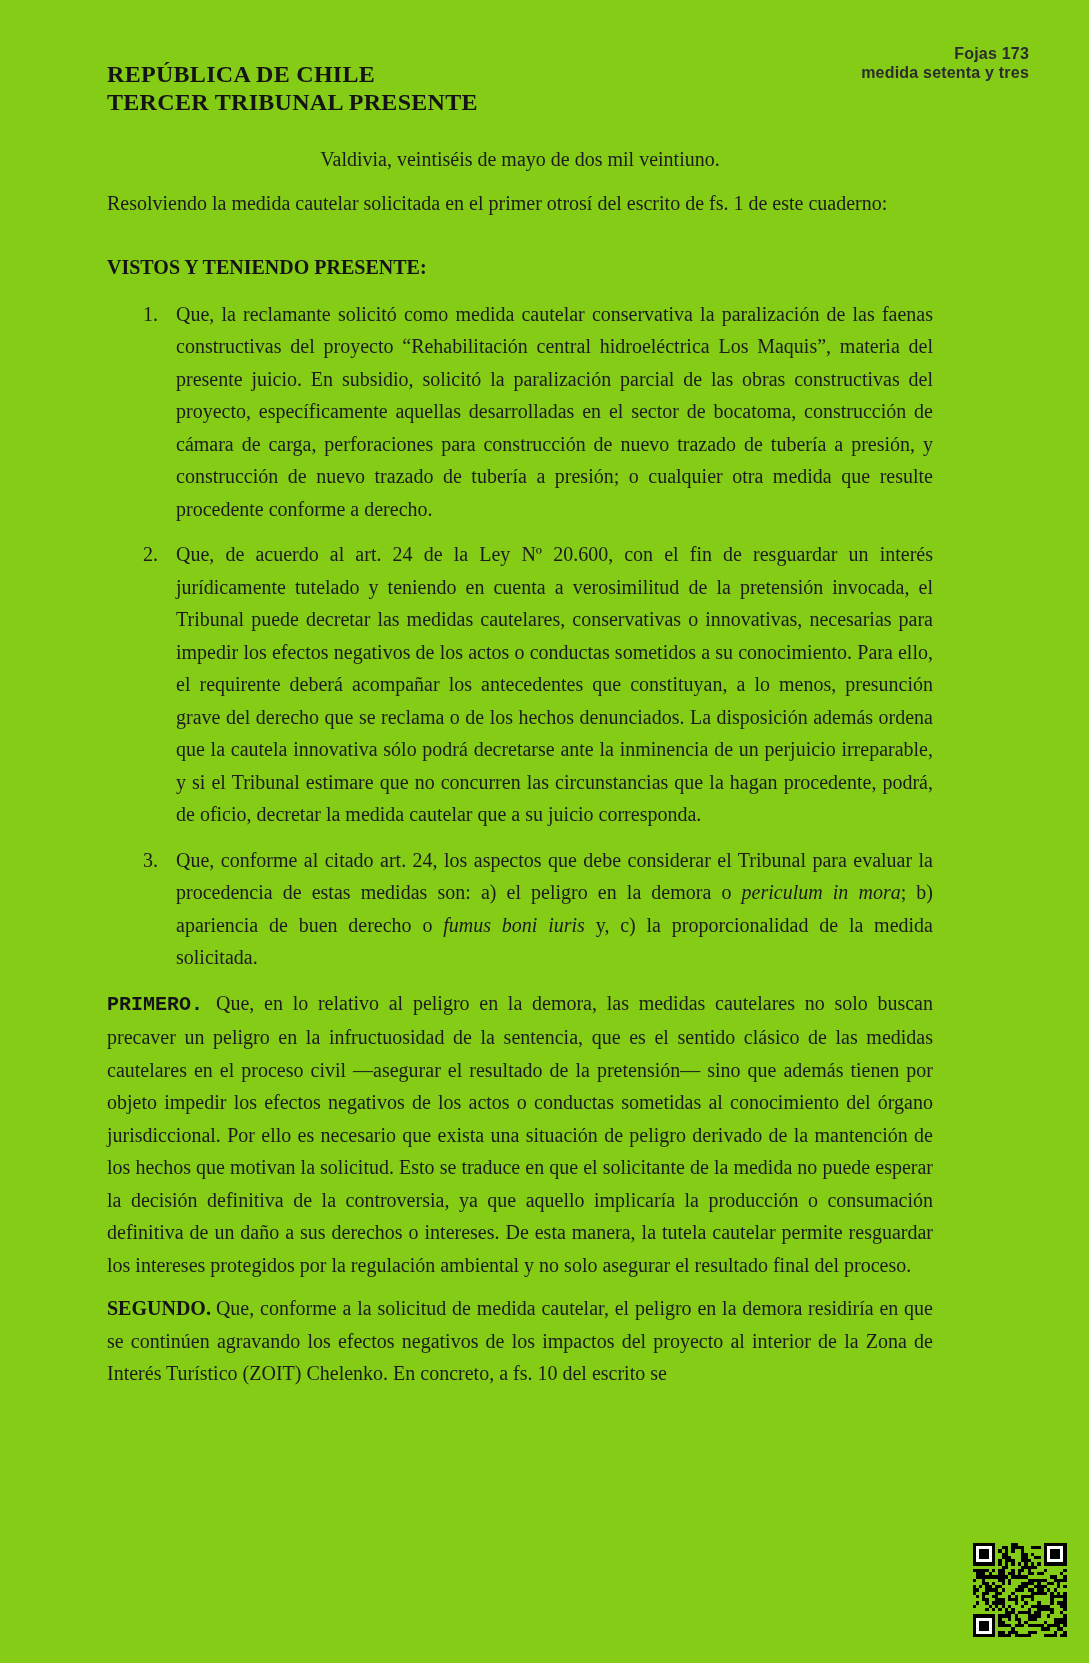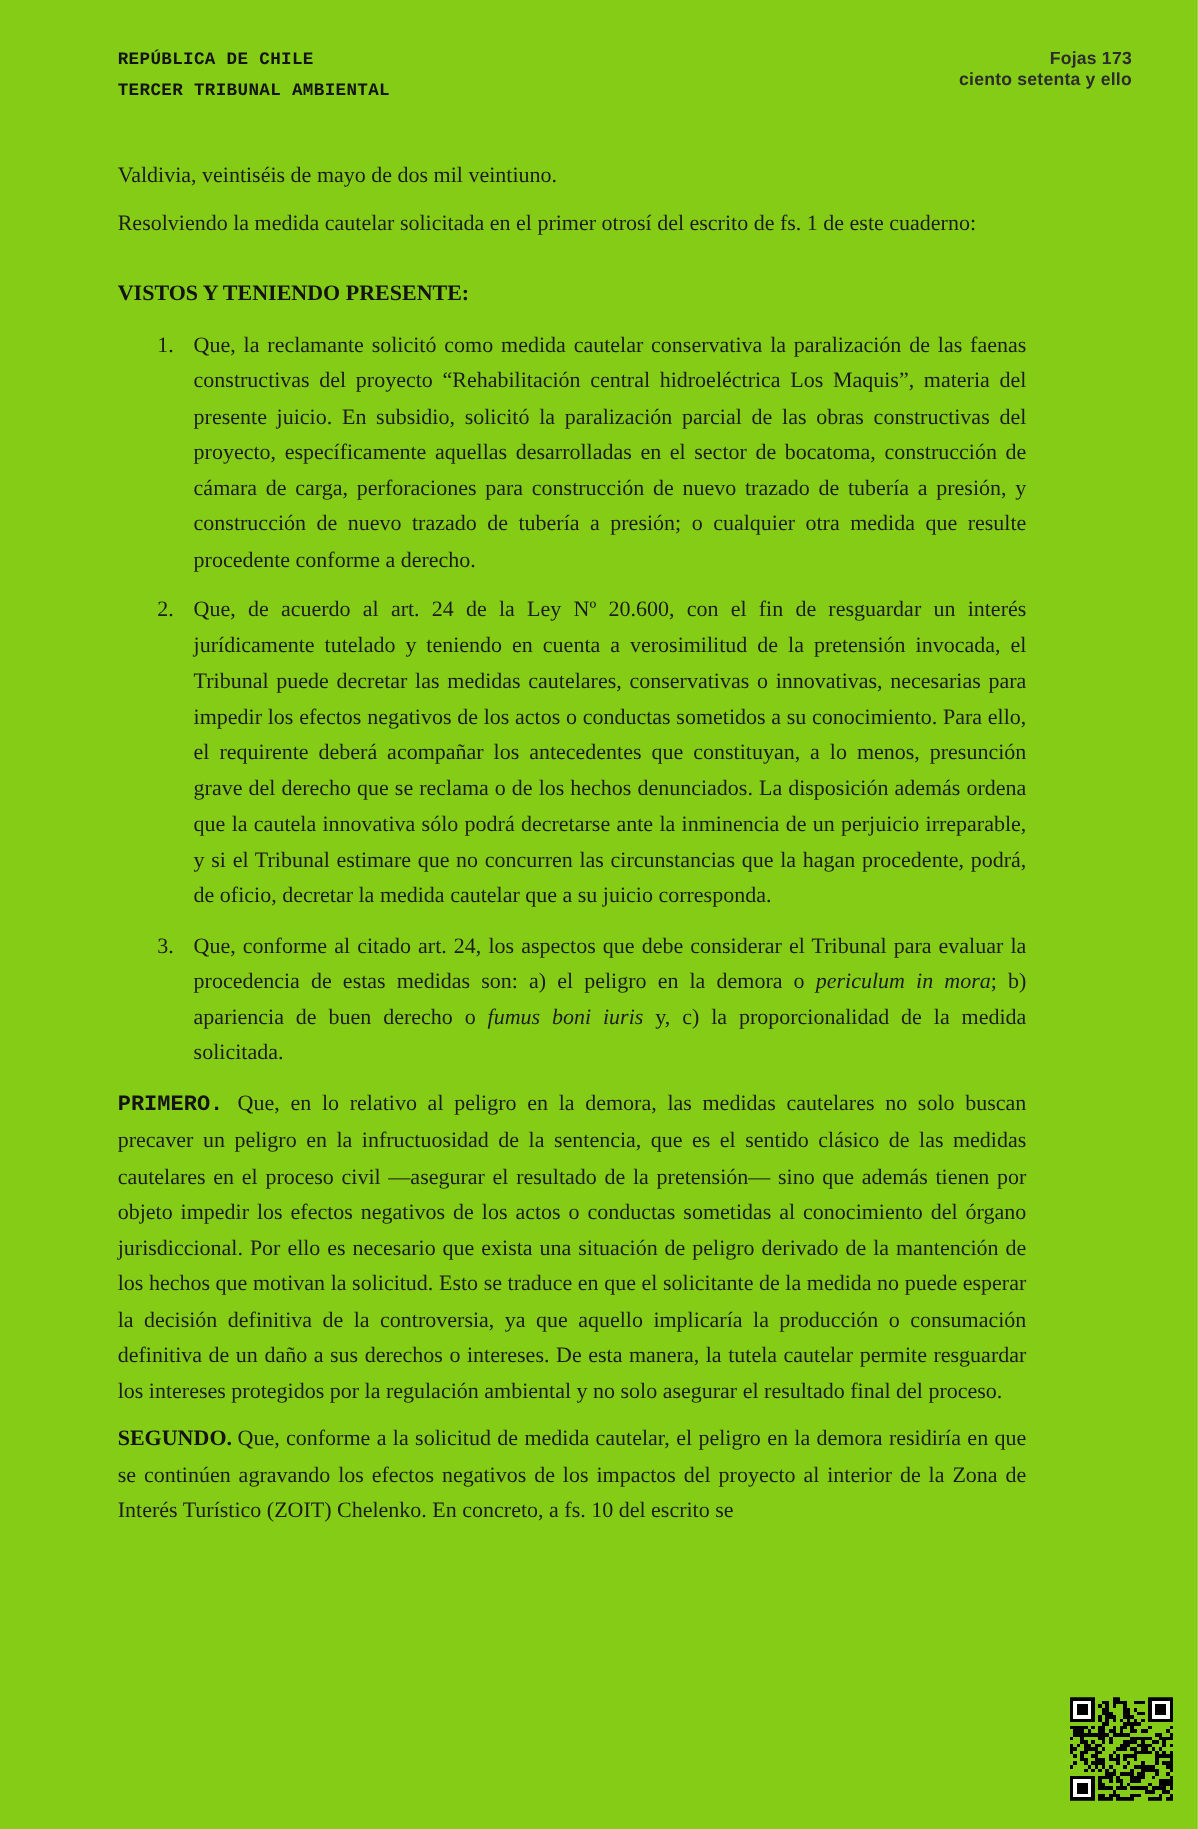--- a/index.html
+++ b/index.html
@@ -14,30 +14,30 @@
   .fojas {
     position:absolute; top:44px; right:60px;
     text-align:right;
     font-family:"Liberation Sans","DejaVu Sans",sans-serif;
     font-weight:700;
     font-size:16px; line-height:19px;
     color:#2c2c2c;
     letter-spacing:0.2px;
   }
   .letterhead {
-    position:absolute; top:40px; left:107px;
-    font-size:16px; font-weight:700; line-height:28px;
-    color:#141414; letter-spacing:0.3px;font-family:Liberation Mono, monospace;
+    position:absolute; top:60px; left:107px;
+    font-size:24px; font-weight:700; line-height:28px;
+    color:#141414; letter-spacing:0.3px;
   }
   .content {
     position:absolute; left:107px; top:143px; width:826px;
     font-size:20px; line-height:32.5px;
   }
   .content p { margin:0 0 11px 0; text-align:justify; }
-  p.date-line { text-align:left; }
+  p.date-line { text-align:center; }
   p.heading { font-weight:700; text-align:left; margin:32px 0 12px 0; color:#141414; }
   ol.vistos-list { list-style:none; margin:14px 0 0 0; padding:0; }
   ol.vistos-list li {
     position:relative; padding-left:69px; margin-bottom:13px;
     text-align:justify;
   }
   ol.vistos-list li .num { position:absolute; left:36px; top:0; }
   em.latin { font-style:italic; }
   .plabel { font-weight:700; color:#141414; }
   .plabel.wide { margin-right:13px;font-family:Liberation Mono, monospace; }
@@ -47,26 +47,26 @@
     width:95px; height:94px;
   }
 </style>
 </head>
 <body>
 
 <div class="page">
 
   <div class="fojas">
     <div>Fojas 173</div>
-    <div>ciento setenta y ello</div>
+    <div>medida setenta y tres</div>
   </div>
 
   <div class="letterhead">
     <div>REPÚBLICA DE CHILE</div>
-    <div>TERCER TRIBUNAL AMBIENTAL</div>
+    <div>TERCER TRIBUNAL PRESENTE</div>
   </div>
 
   <div class="content">
 
     <p class="date-line">Valdivia, veintiséis de mayo de dos mil veintiuno.</p>
 
     <p>Resolviendo la medida cautelar solicitada en el primer otrosí del escrito de fs. 1 de este cuaderno:</p>
 
     <p class="heading">VISTOS Y TENIENDO PRESENTE:</p>
 

